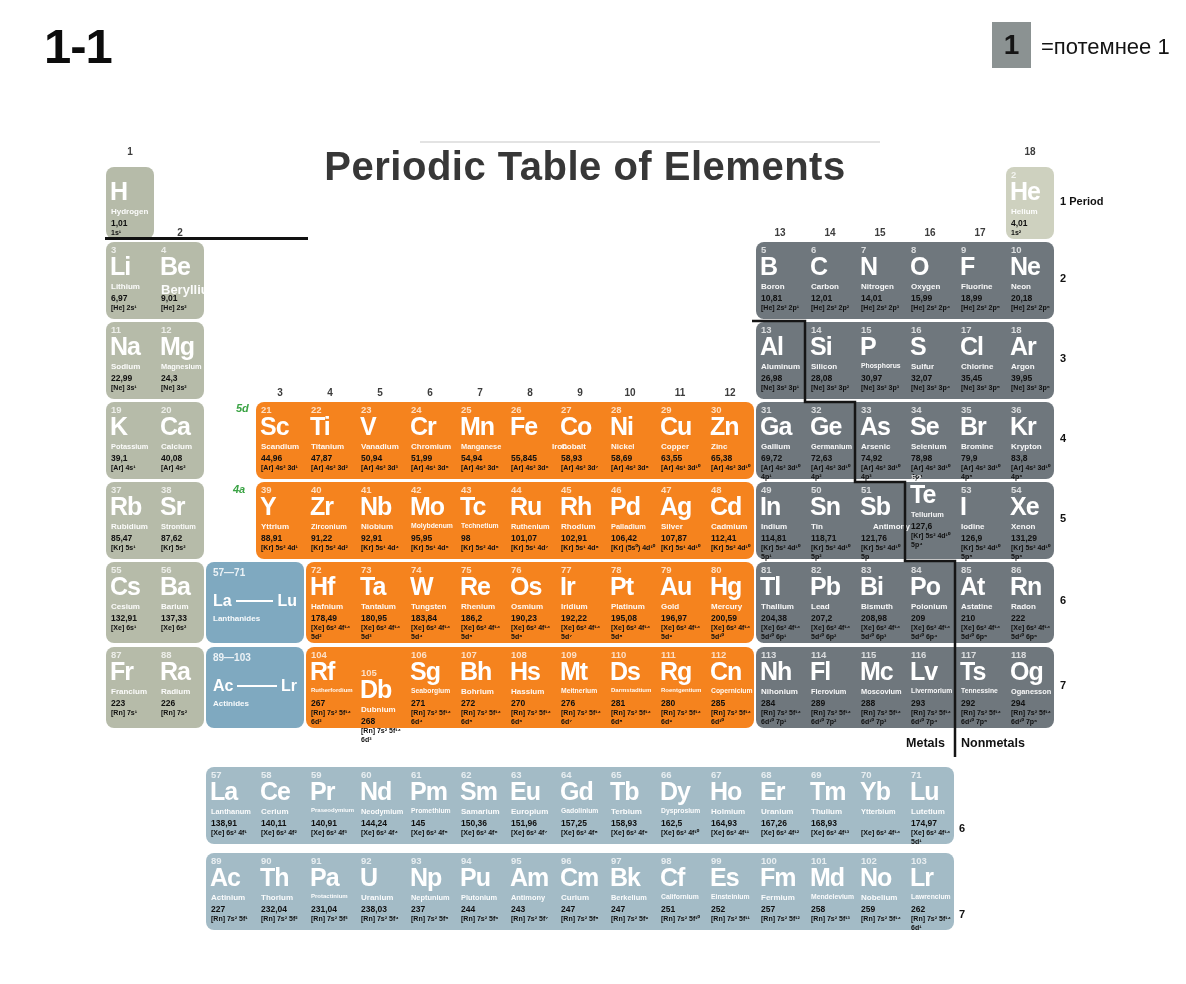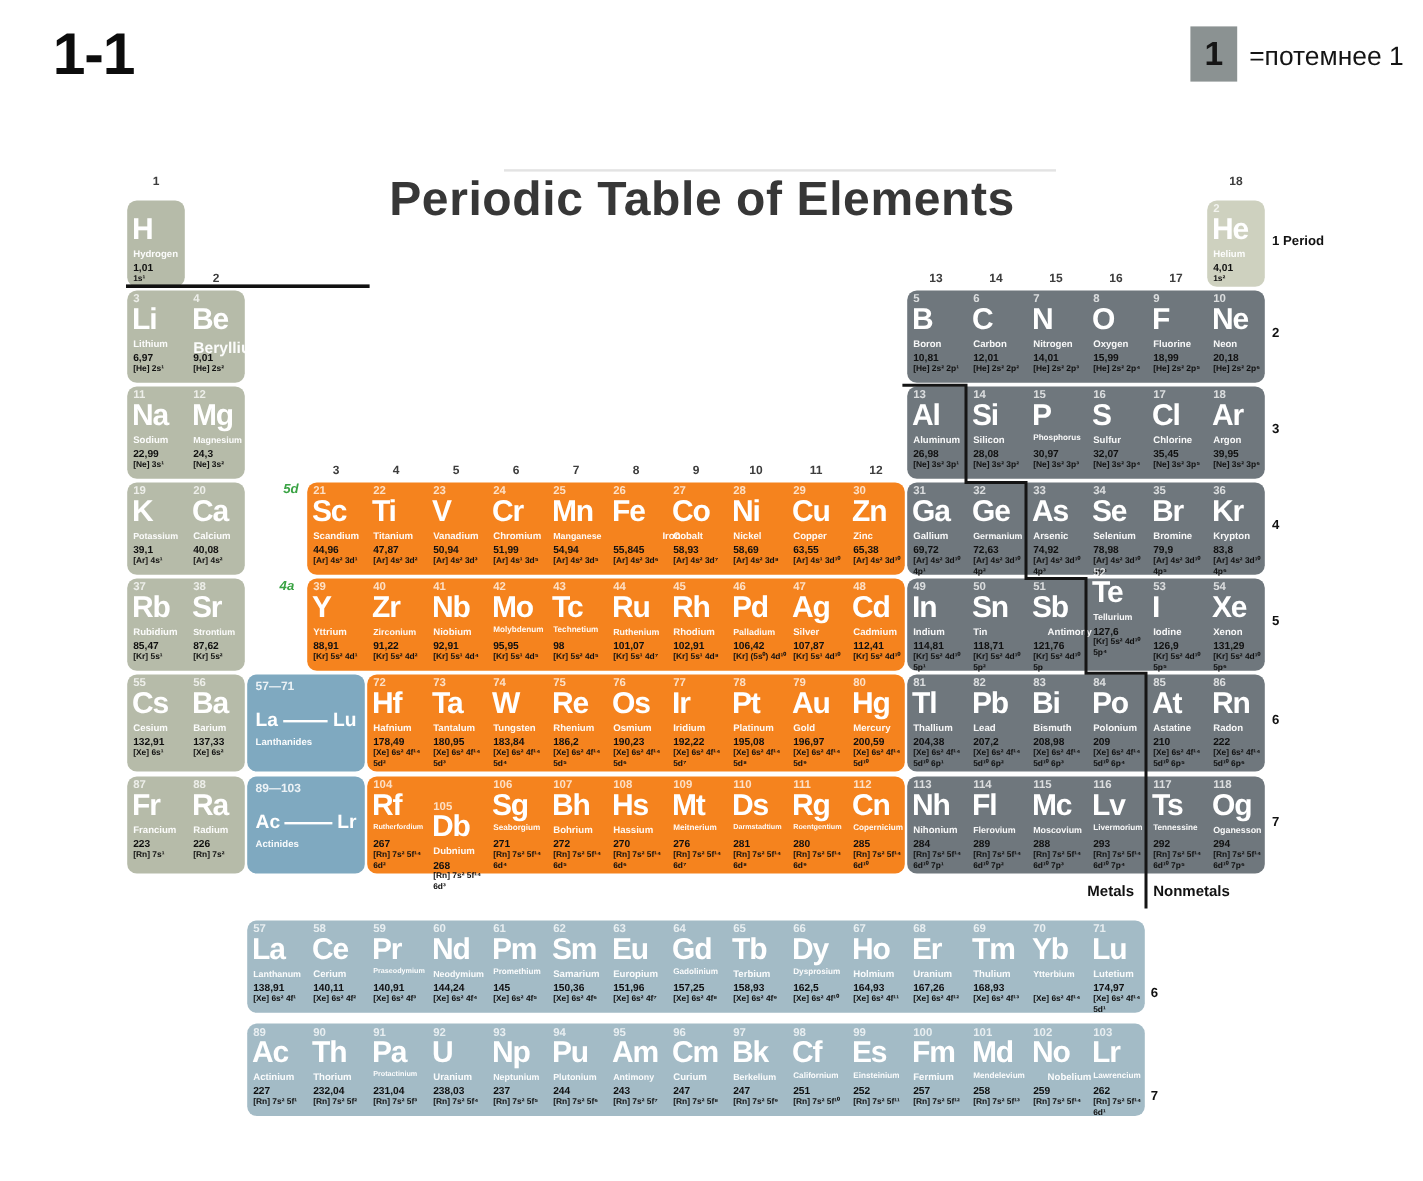--- a/index.html
+++ b/index.html
@@ -901,21 +901,21 @@
       <div class="cell" style="left: 805px; top: 851px; height: 80px;">
         <span class="num">101</span>
         <span class="sym">Md</span>
         <span class="name" style="font-size: 6.8px;">Mendelevium</span>
         <span class="mass">258</span>
         <span class="cfg">[Rn] 7s² 5f¹³</span>
       </div>
       <div class="cell" style="left: 855px; top: 851px; height: 80px;">
         <span class="num">102</span>
         <span class="sym">No</span>
-        <span class="name" style="font-size: 8px; margin-left: 12px;">Nobelium</span>
+        <span class="name" style="font-size: 8px;">Nobelium</span>
         <span class="mass">259</span>
         <span class="cfg">[Rn] 7s² 5f¹⁴</span>
       </div>
       <div class="cell" style="left: 905px; top: 851px; height: 80px;">
         <span class="num">103</span>
         <span class="sym">Lr</span>
         <span class="name" style="font-size: 6.8px;">Lawrencium</span>
         <span class="mass">262</span>
         <span class="cfg">[Rn] 7s² 5f¹⁴ 6d¹</span>
       </div>

